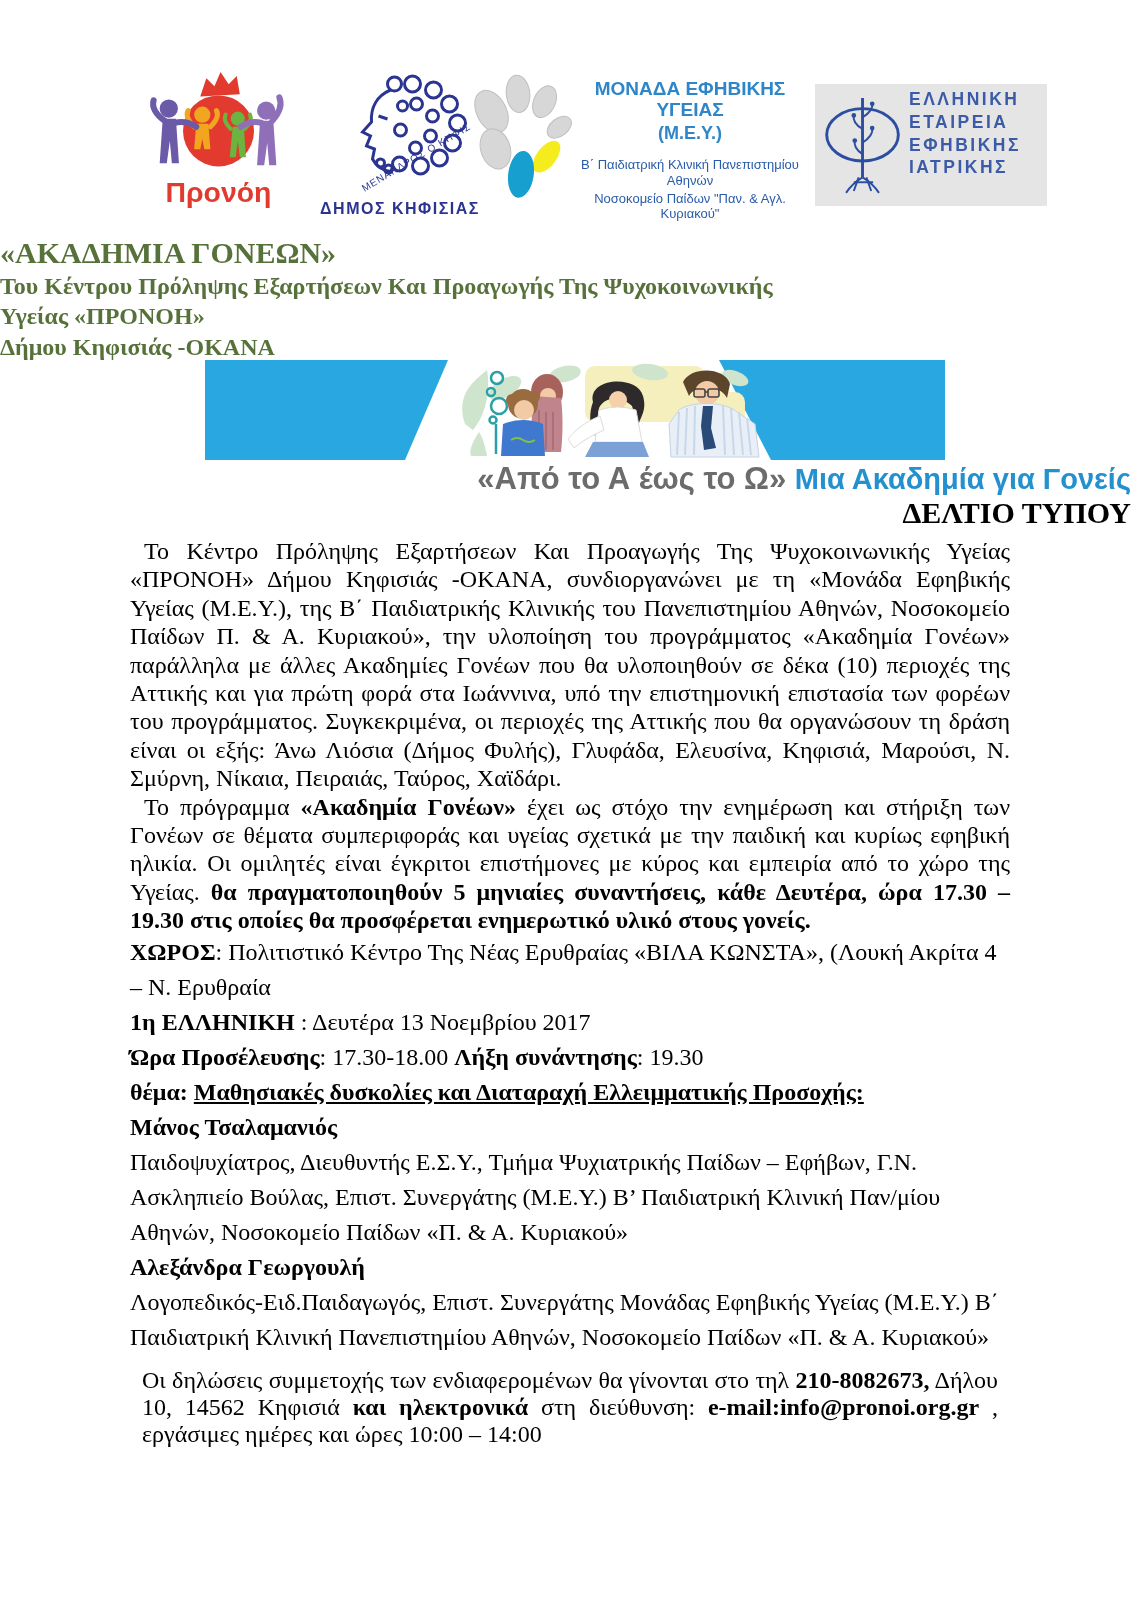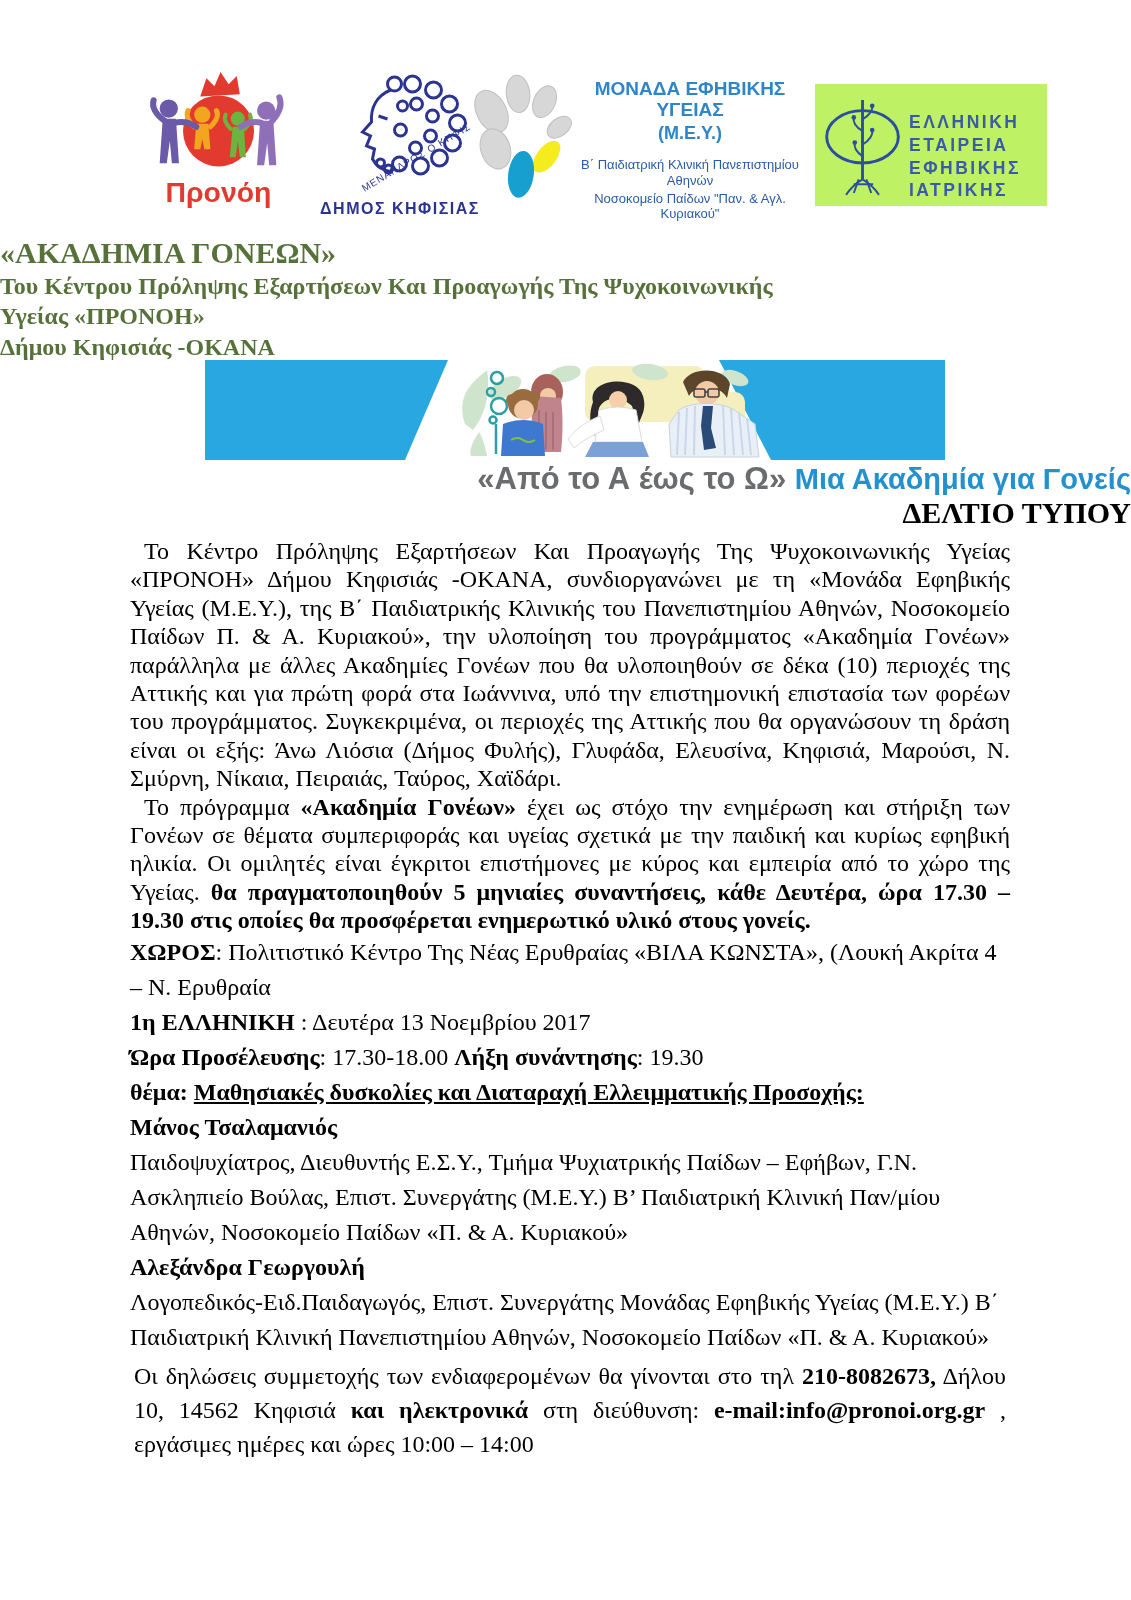--- a/index.html
+++ b/index.html
@@ -15,22 +15,22 @@
   .kifisias-caption {
     font-family:"Liberation Sans","DejaVu Sans",sans-serif; font-weight:bold;
     color:#2b3490; font-size:16px; letter-spacing:1.5px; margin-top:-4px;
   }
   .logo-mey { left:466px; top:70px; width:340px; height:150px; display:flex; align-items:flex-start; }
   .mey-text { flex:1; text-align:center; font-family:"Liberation Sans","DejaVu Sans",sans-serif; padding-top:8px; }
   .mey-title { color:#2e86c8; font-weight:bold; font-size:19px; line-height:1.12;text-align:center; }
   .mey-title2 { color:#2e86c8; font-weight:bold; font-size:18px; margin-top:2px; }
   .mey-sub { color:#2a5ba8; font-size:13px; margin-top:13px; line-height:1.3; }
   .mey-sub2 { color:#2a5ba8; font-size:13px; margin-top:1px; }
-  .logo-heeia { left:815px; top:84px; width:232px; height:122px; background:#bef264;
-    display:flex; align-items:flex-end; padding:4px 6px 4px 2px; }
+  .logo-heeia { left:815px; top:84px; width:232px; height:122px; background:#e5e5e5;
+    display:flex; align-items:flex-start; padding:4px 6px 4px 2px; }
   .heeia-text { font-family:"Liberation Sans","DejaVu Sans",sans-serif; font-weight:bold;
     color:#3b5ba8; font-size:17.5px; letter-spacing:2.5px; line-height:1.3; }
   
   .title-block { position:absolute; top:236px; left:0; width:100%; 
     color:#57713a; font-weight:bold; }
   .title-main { font-size:30px; line-height:1.15; }
   .title-sub { font-size:24px; line-height:1.28; }
   
   .banner { position:absolute; top:360px; left:205px; width:740px; height:100px; background:#29a7e0; }
   .banner-white { position:absolute; left:0; top:0; width:100%; height:100%;
@@ -40,21 +40,21 @@
   .tagline { position:absolute; top:461px; left:0; width:100%; text-align:right;
     font-family:"Liberation Sans","DejaVu Sans",sans-serif; font-weight:bold; white-space:nowrap; }
   .tagline-gray { color:#6a6c6e; font-size:31px; }
   .tagline-blue { color:#2491ce; font-size:29px; }
   
   .press-heading { position:absolute; top:496px; left:0; width:100%; text-align:right;
     font-weight:bold; font-size:30px; color:#000; }
   .body { position:absolute; left:130px; top:537px; width:880px; font-size:24px; color:#000; }
   .just { text-align:justify; line-height:28.4px; margin:0; text-indent:14px; }
   .info { line-height:35px; margin:0; }
-  .final { text-align:justify; line-height:34px; margin:4px; }
+  .final { text-align:justify; line-height:27px; margin:12px; }
 </style>
 </head>
 <body>
 
 <div class="page">
 
   <div class="logo logo-pronoi">
     <svg viewBox="0 0 150 140" width="155" height="142">
       <polygon points="58,28 64,10 72,18 78,4 86,16 94,8 97,26" fill="#e23a2e"></polygon>
       <circle cx="76" cy="62" r="35" fill="#e23a2e"></circle>

